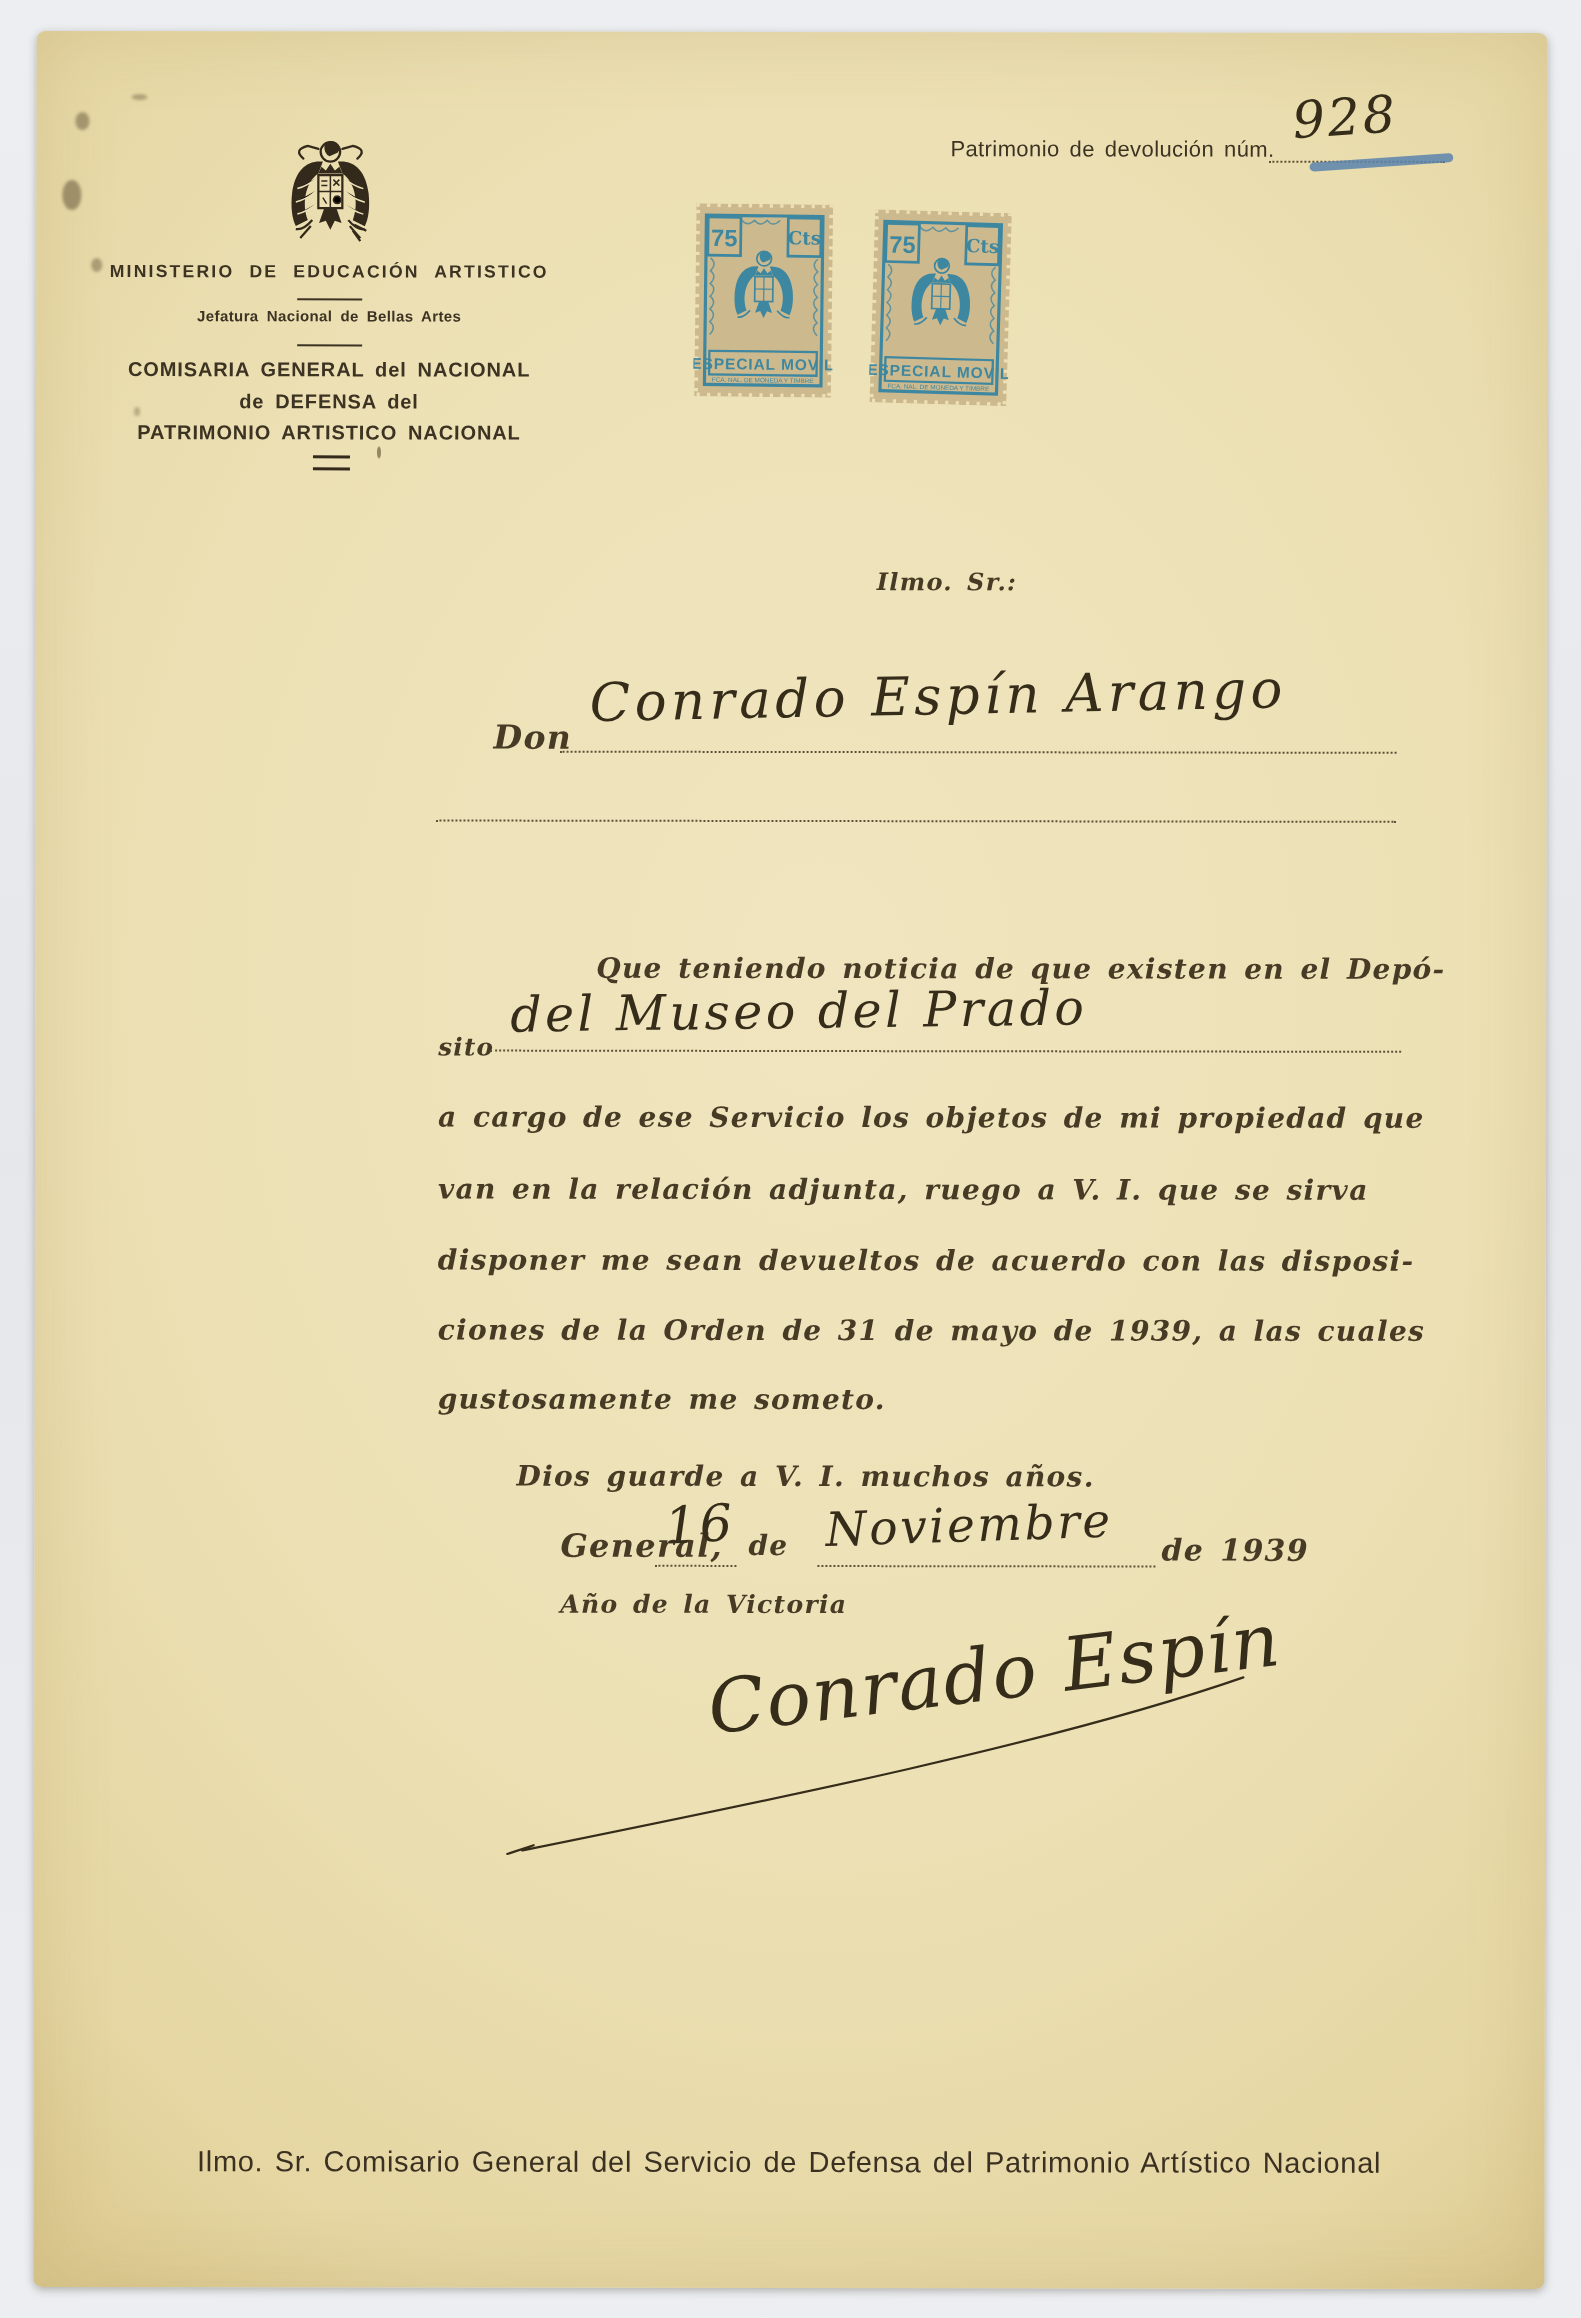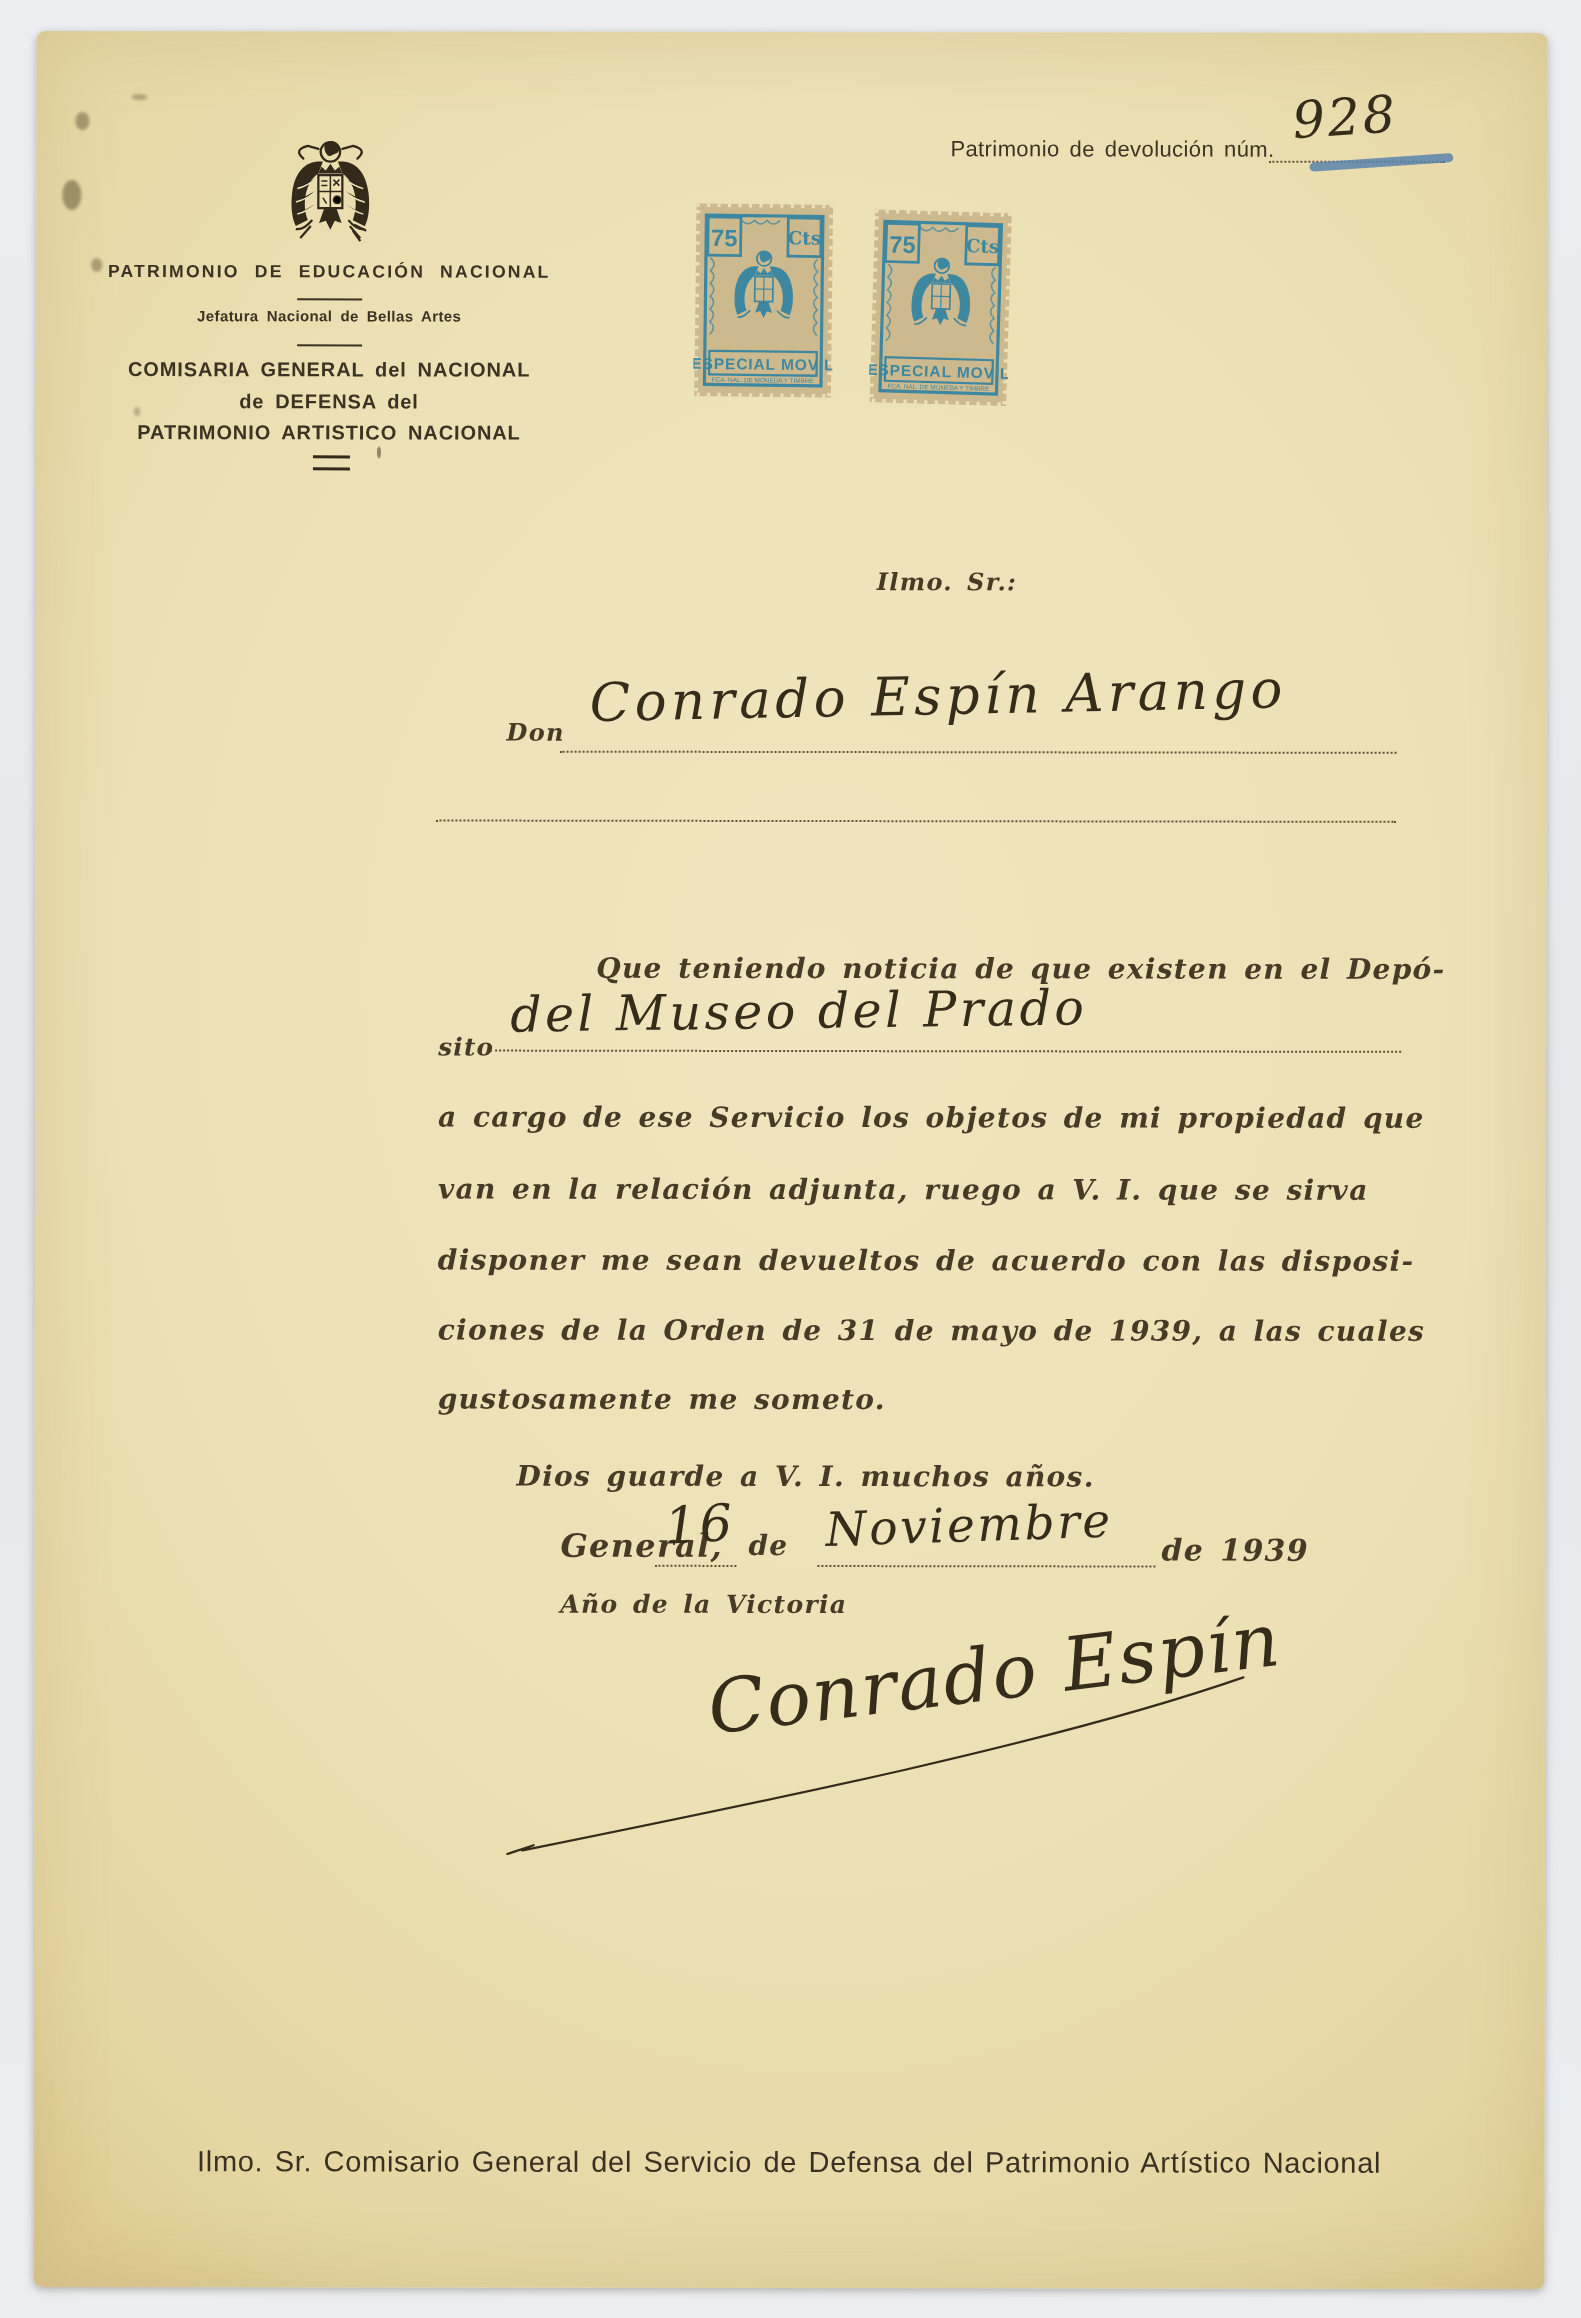--- a/index.html
+++ b/index.html
@@ -68,21 +68,21 @@
           <line x1="60" y1="52" x2="60" y2="96"></line>
             <line x1="44" y1="74" x2="76" y2="74"></line>
           <path d="M48 60 h8 m-8 6 h8 M64 58 l8 8 m-8 0 l8 -8 M50 82 l5 8 m14 -10 a5 5 0 1 0 .1 0"></path>
         </g>
         <path d="M52 96 l-7 20 l9 -3 l6 12 l6 -12 l9 3 l-7 -20 z" fill="#332a1c"></path>
         <g stroke="#332a1c" stroke-width="3" fill="none">
           <path d="M36 112 q-12 14 -22 12 M34 120 l-14 16"></path>
           <path d="M84 112 q12 14 22 12 M86 120 l14 16 M92 118 l16 8 M90 126 l10 14"></path>
         </g>
       </svg>
-      <div class="abs sansprint ministry" style="left:0;width:448px;top:230px">PATRIMONIO DE EDUCACIÓN NACIONAL</div>
+      <div class="abs sansprint ministry" style="left:0;width:448px;top:230px">MINISTERIO DE EDUCACIÓN ARTISTICO</div>
       <div class="abs rule" style="left:192px;top:267px;width:65px"></div>
       <div class="abs sansprint jefatura" style="left:0;width:448px;top:276px">Jefatura Nacional de Bellas Artes</div>
       <div class="abs rule" style="left:192px;top:313px;width:65px"></div>
       <div class="abs sansprint com" style="left:0;width:448px;top:327px">COMISARIA GENERAL del NACIONAL</div>
       <div class="abs sansprint com" style="left:0;width:448px;top:359px">de DEFENSA del</div>
       <div class="abs sansprint com" style="left:0;width:448px;top:390px">PATRIMONIO ARTISTICO NACIONAL</div>
       <div class="abs" style="left:208px;top:424px;width:37px;height:8.8px;border-top:3.5px solid #332a1c;border-bottom:3.5px solid #332a1c"></div>
     </div>
 
     <div class="abs sansprint" style="left:914px;top:104px;font-size:22px;letter-spacing:0.4px;word-spacing:3.5px">Patrimonio de devolución núm.</div>
@@ -148,21 +148,21 @@
           <path d="M-24 34 q-12 14 -22 12 M24 34 q12 14 22 12" stroke="#3e87a0" stroke-width="3" fill="none"></path>
         </g>
         <rect x="16" y="162" width="118" height="26" fill="none" stroke="#3e87a0" stroke-width="2.5"></rect>
         <text x="75" y="182" text-anchor="middle" font-size="17" font-weight="bold" fill="#3e87a0" font-family="Liberation Sans,sans-serif" letter-spacing="1">ESPECIAL MOVIL</text>
         <text x="75" y="196" text-anchor="middle" font-size="7" fill="#3e87a0" font-family="Liberation Sans,sans-serif">FCA. NAL. DE MONEDA Y TIMBRE</text>
       </svg>
     </div>
 
     <div class="abs script" style="left:841px;top:535px;font-size:24px">Ilmo. Sr.:</div>
 
-    <div class="abs script" style="left:471px;top:686px;font-size:24px">Don</div>
+    <div class="abs script" style="left:458px;top:686px;font-size:33px">Don</div>
     <div class="abs dotline" style="left:524px;top:719px;width:837px"></div>
     <div class="abs hand" style="left:554px;top:633px;font-size:53px;letter-spacing:4.4px;transform:rotate(-1.2deg)">Conrado Espín Arango</div>
 
     <div class="abs dotline" style="left:401px;top:788px;width:960px"></div>
 
 
     <div class="abs script" style="left:561px;top:920px;font-size:28px">Que teniendo noticia de que existen en el Depó-</div>
     <div class="abs hand" style="left:475px;top:951px;font-size:49px;letter-spacing:3.5px;transform:rotate(-.8deg)">del Museo del Prado</div>
     <div class="abs script" style="left:403px;top:1001px;font-size:24.6px">sito</div>
     <div class="abs dotline" style="left:455px;top:1018px;width:911px"></div>

